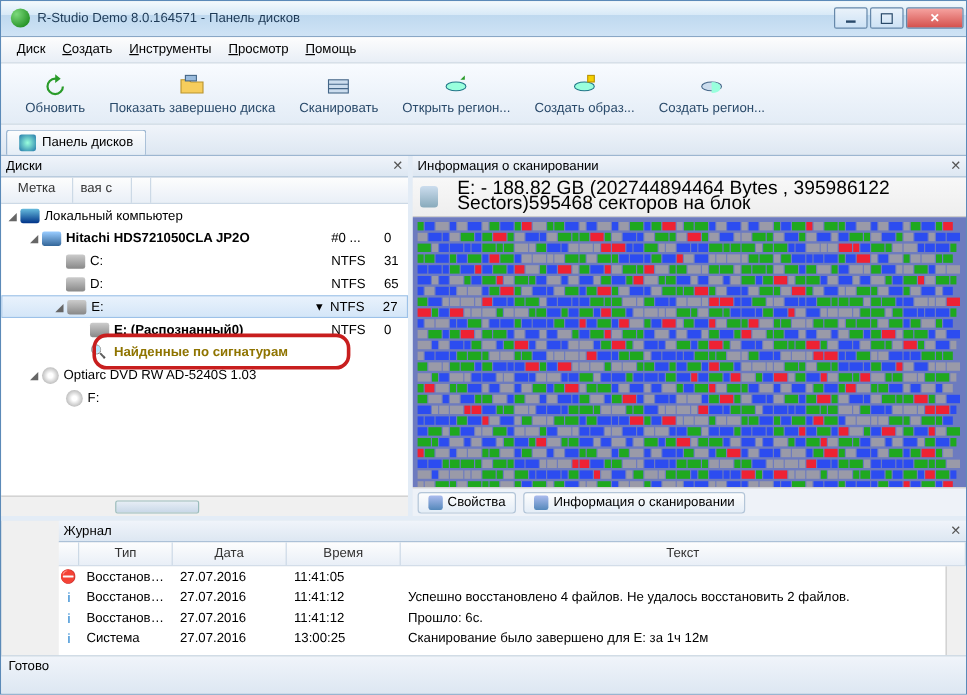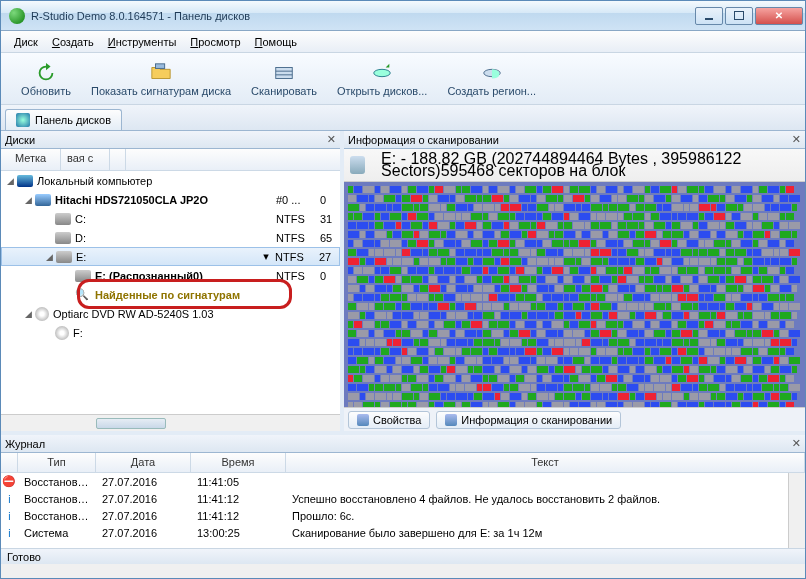--- a/index.html
+++ b/index.html
@@ -71,33 +71,33 @@
 .scanhdr .bigdisk{width:22px;height:18px;background:linear-gradient(#cde,#8ab);border-radius:3px;}
 .scanmap{flex:1;background:#6d7bbf;padding:4px;overflow:hidden;}
 .maprow{display:flex;height:7px;margin-bottom:2px;}
 .blk{height:7px;margin-right:1px;}
 .b-g{background:#1fa81f;} .b-b{background:#2c4cf0;} .b-r{background:#e23;} .b-gr{background:#9a9aa8;}
 .righttabs{height:24px;background:#eef2f8;display:flex;align-items:center;gap:6px;padding:2px 4px;border-top:1px solid #ccc;}
 .rtab{background:linear-gradient(#fdfdfd,#e4edf7);border:1px solid #b3c5d8;border-radius:3px;padding:2px 8px;display:flex;align-items:center;gap:4px;cursor:pointer;font-size:11px;}
 .rtab .mi{width:12px;height:12px;background:linear-gradient(#abe,#58b);border-radius:2px;}
 
 
-.journal{display:flex;flex-direction:column;border-top:4px solid #e3ecf6;height:117px;}
+.journal{display:flex;flex-direction:column;border-top:4px solid #e3ecf6;height:117px;padding-left:48px;}
 .jhdr{display:flex;height:20px;background:linear-gradient(#fdfdfd,#e9eff7);border-bottom:1px solid #ccd9e6;}
 .jhdr div{border-right:1px solid #ccd9e6;padding:3px 6px;color:#333;text-align:center;}
 .jc-t{width:95px;}.jc-d{width:95px;}.jc-tm{width:95px;}.jc-tx{flex:1;}
 .jbody{flex:1;background:#fff;overflow:auto;}
 .jrow{display:flex;height:17px;align-items:center;}
 .jrow div{padding:0 6px;white-space:nowrap;overflow:hidden;text-overflow:ellipsis;}
 .jico{width:17px;display:flex;align-items:center;justify-content:center;}
 .jico.err{color:#c00;}.jico.inf{color:#17c;}
 .jrow .jc-t{width:78px;}.jrow .jc-d{width:95px;}.jrow .jc-tm{width:95px;}.jrow .jc-tx{flex:1;font-size:11px;}
 .jscroll{width:17px;background:#f0f0f0;border-left:1px solid #ccc;}
 
-.status{height:16px;background:linear-gradient(#f0f4fa,#dde7f2);border-top:1px solid #c9d6e3;padding:2px 6px;font-size:11px;}
+.status{height:32px;background:linear-gradient(#f0f4fa,#dde7f2);border-top:1px solid #c9d6e3;padding:2px 6px;font-size:11px;}
 </style>
 </head>
 <body>
 
 <div class="window">
 
   <div class="titlebar">
     <div class="app-icon"></div>
     <div class="title">R-Studio Demo 8.0.164571 - Панель дисков</div>
     <div class="winbtns">
@@ -124,40 +124,49 @@
         </div>
       <div class="lbl">Обновить</div>
     </div>
     <div class="tbitem">
       <div class="ico">
           <svg viewBox="0 0 24 24">
             <path d="M2 6h7l2 2h11v10H2z" fill="#f6cd5c" stroke="#b8932c"></path>
             <rect x="6" y="2" width="10" height="5" fill="#9bd" stroke="#468"></rect>
           </svg>
         </div>
-      <div class="lbl">Показать сигнатурам диска</div>
+      <div class="lbl">Показать завершено диска</div>
     </div>
     <div class="tbitem">
       <div class="ico">
           <svg viewBox="0 0 24 24">
             <rect x="3" y="6" width="18" height="12" fill="#cde" stroke="#468"></rect>
             <line x1="3" y1="10" x2="21" y2="10" stroke="#468"></line>
             <line x1="3" y1="14" x2="21" y2="14" stroke="#468"></line>
           </svg>
         </div>
       <div class="lbl">Сканировать</div>
     </div>
     <div class="tbitem">
       <div class="ico">
           <svg viewBox="0 0 24 24">
             <ellipse cx="12" cy="12" rx="9" ry="4" fill="#9fd" stroke="#278"></ellipse>
             <path d="M16 6l4-4v4z" fill="#2a9b2a"></path>
           </svg>
         </div>
-      <div class="lbl">Открыть дисков...</div>
+      <div class="lbl">Открыть регион...</div>
+    </div>
+    <div class="tbitem">
+      <div class="ico">
+          <svg viewBox="0 0 24 24">
+            <ellipse cx="12" cy="12" rx="9" ry="4" fill="#9fd" stroke="#278"></ellipse>
+            <rect x="15" y="2" width="6" height="6" fill="#f5d000" stroke="#b89200"></rect>
+          </svg>
+        </div>
+      <div class="lbl">Создать образ...</div>
     </div>
     <div class="tbitem">
       <div class="ico">
           <svg viewBox="0 0 24 24">
             <ellipse cx="12" cy="12" rx="9" ry="4" fill="#cde" stroke="#468"></ellipse>
             <path d="M12 8a8 4 0 0 1 8 4v2a8 4 0 0 1-8 4" fill="#9fd"></path>
           </svg>
         </div>
       <div class="lbl">Создать регион...</div>
     </div>

